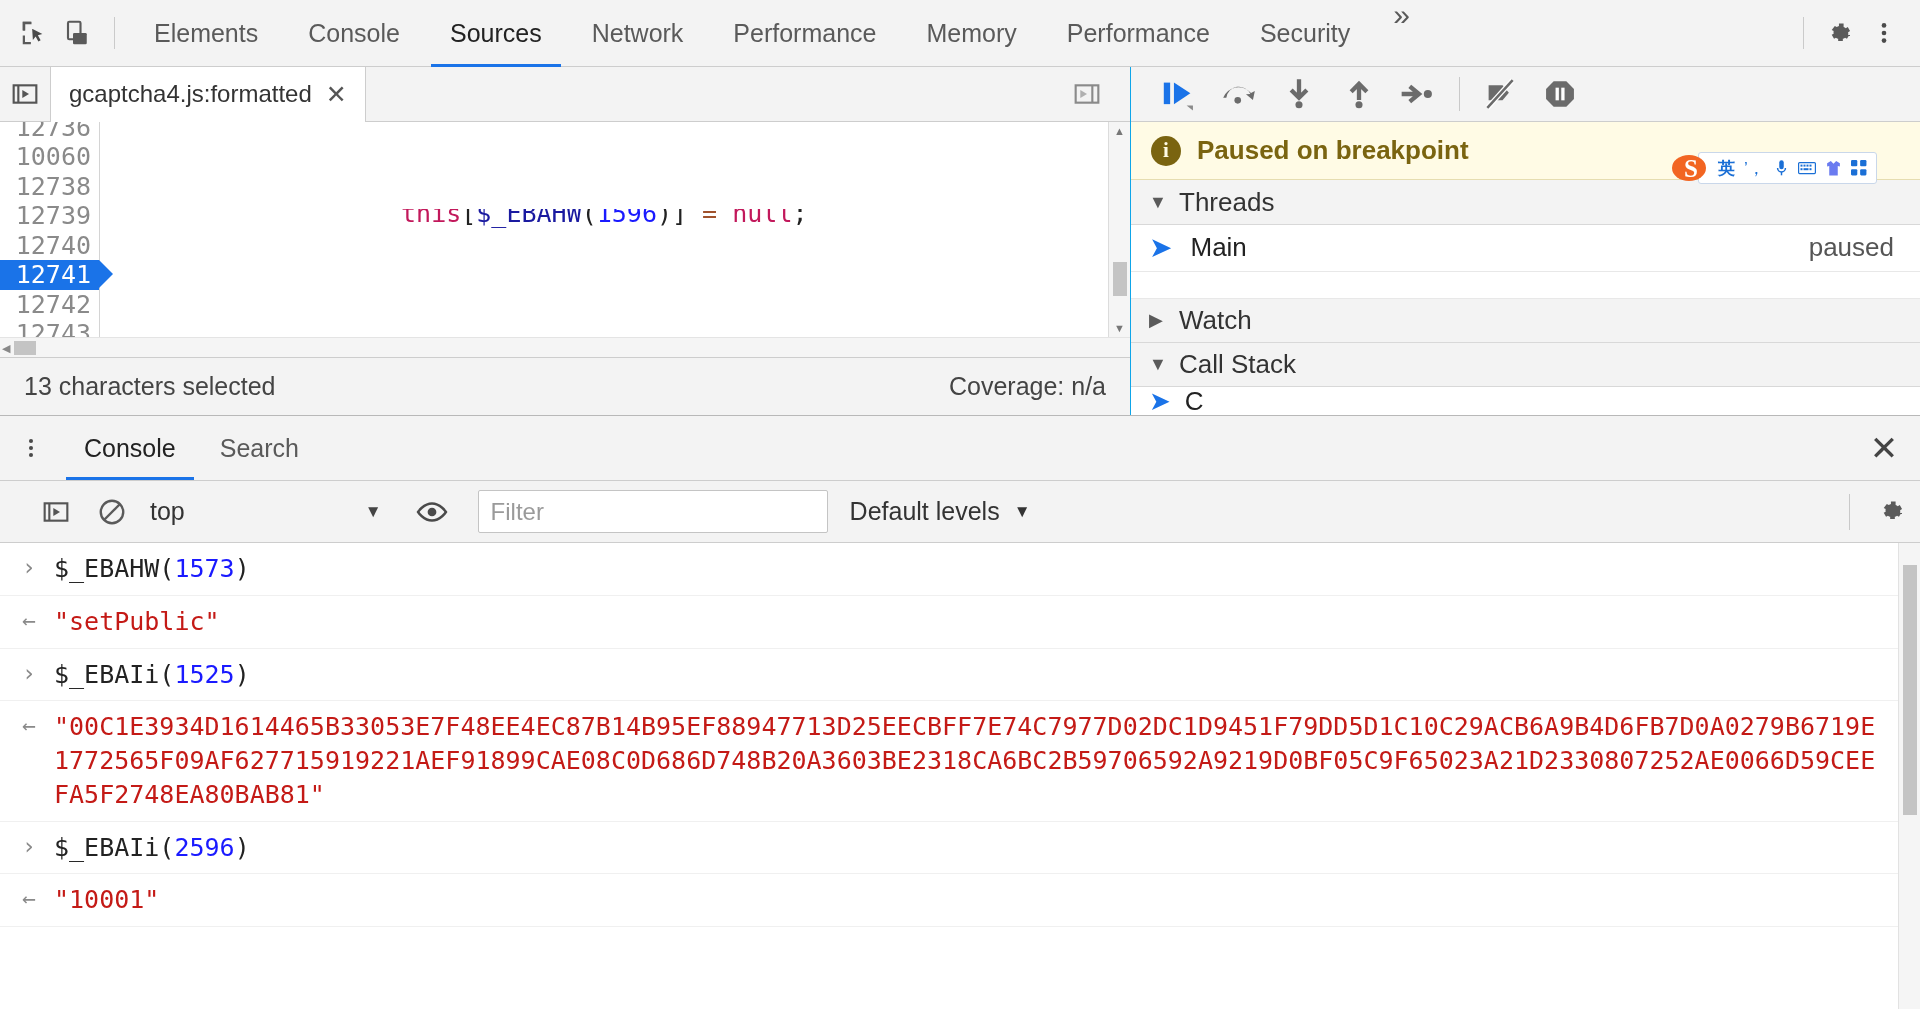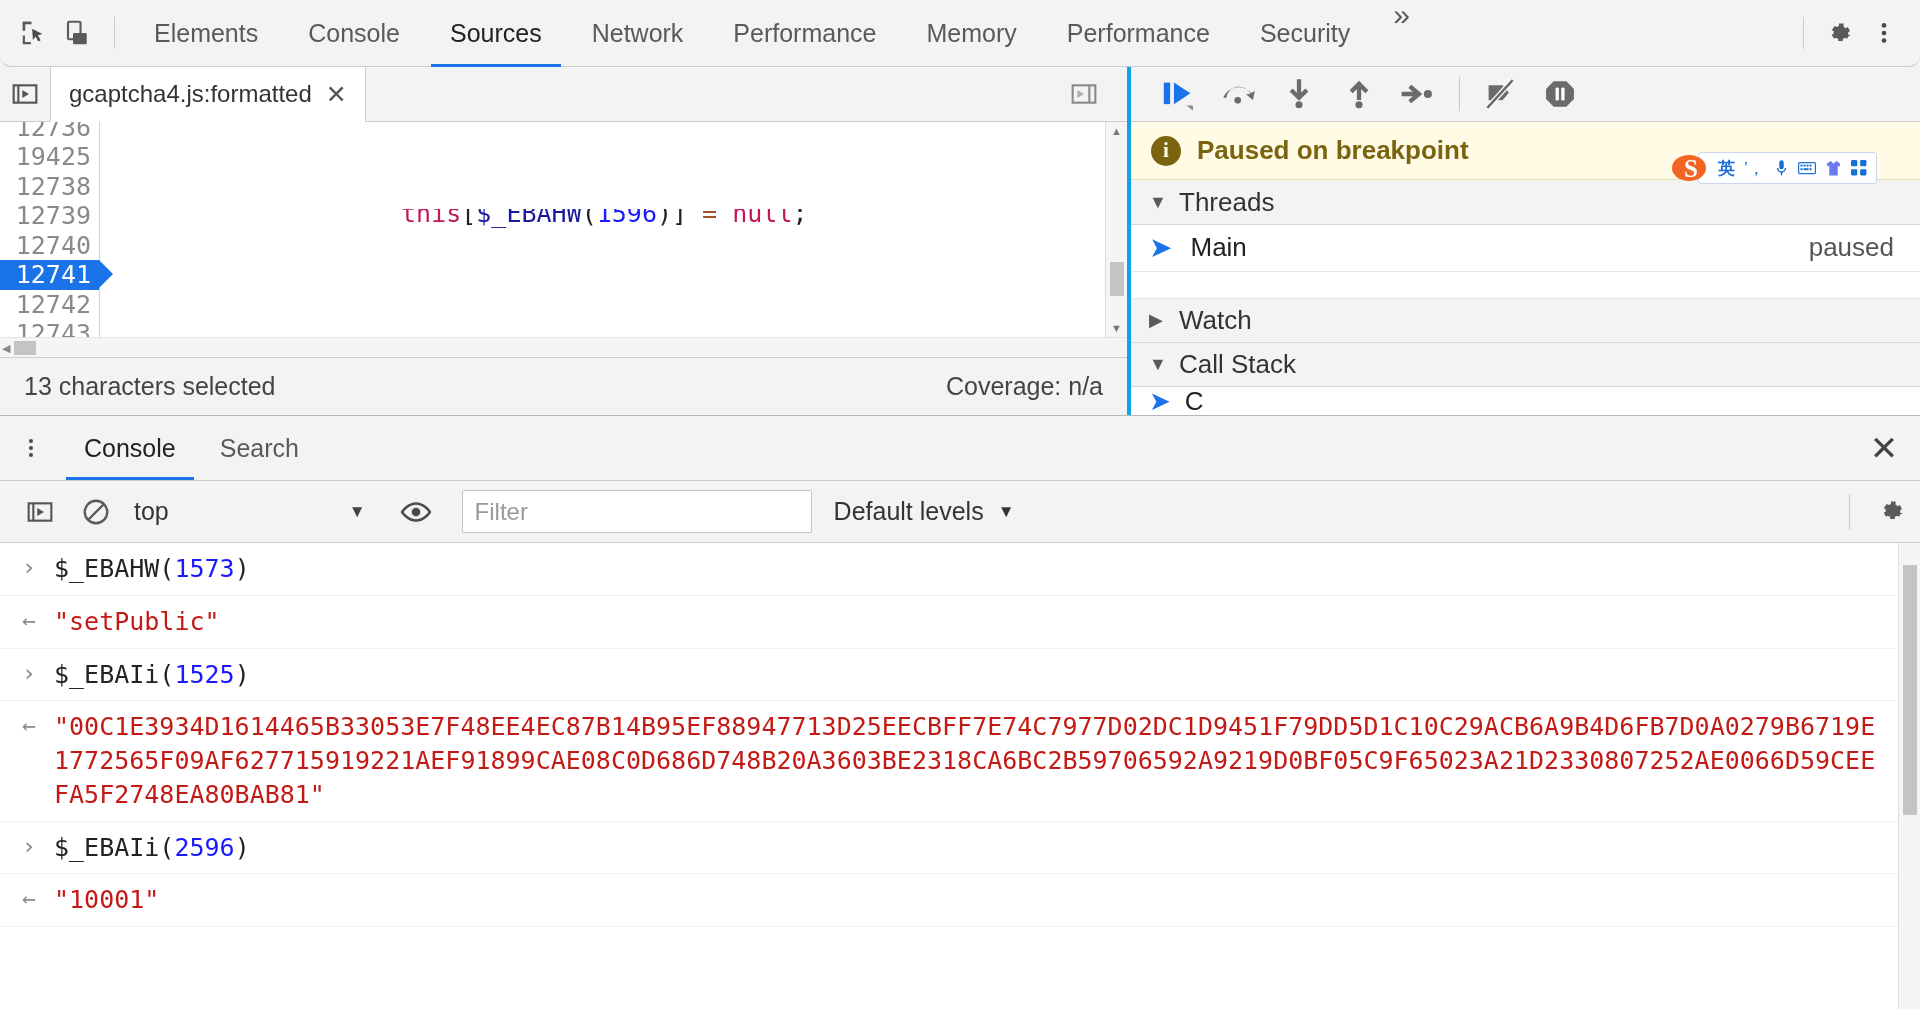--- a/index.html
+++ b/index.html
@@ -9,21 +9,20 @@
     font-family: "Liberation Sans", sans-serif;
     overflow: hidden;
   }
   .app { width: 1920px; height: 1009px; display: flex; flex-direction: column; background:#f3f3f3; }
 
   
   .topbar {
     height: 67px; min-height:67px; display: flex; align-items: center;
     background: #f3f3f3; border-bottom: 1px solid #cdcdcd;
     padding-left: 12px;
-    border-radius: 11px;
   }
   .tb-icon {
     width: 44px; height: 44px; display:flex; align-items:center; justify-content:center;
     cursor: pointer; flex: none;
   }
   .tb-icon svg { display:block; }
   .tb-sep { width:1px; height:32px; background:#cacaca; margin:0 14px; flex:none; }
   .tabs { display:flex; align-items:stretch; height:67px; flex:1; }
   .tab {
     padding: 0 25px; display:flex; align-items:center; justify-content:center;
@@ -32,21 +31,21 @@
   }
   .tab.active { color:#222; }
   .tab.active:after {
     content:""; position:absolute; left:6px; right:6px; bottom:0; height:3px; background:#1a73e8;
   }
   .tb-right { display:flex; align-items:center; padding-right:14px; }
   .chev-more { font-size:30px; color:#5a5a5a; padding:0 18px; cursor:pointer; line-height:1; }
 
   
   .mid { flex:none; height:348px; display:flex; background:#fff; }
-  .src-col { width:1131px; display:flex; flex-direction:column; border-right:4px solid #0ea5e9; background:#fff;}
+  .src-col { width:1131px; display:flex; flex-direction:column; border-right:1px solid #0ea5e9; background:#fff;}
   .src-tabstrip {
     height:55px; min-height:55px; display:flex; align-items:center;
     background:#f3f3f3; border-bottom:1px solid #cdcdcd;
   }
   .navbtn { width:50px; display:flex; align-items:center; justify-content:center; cursor:pointer;}
   .filetab {
     display:flex; align-items:center; gap:14px; height:55px; padding:0 18px;
     background:#fff; border-left:1px solid #cdcdcd; border-right:1px solid #cdcdcd;
     font-size:24px; color:#333; cursor:pointer; position:relative;
   }
@@ -146,21 +145,21 @@
   }
   .kebab { width:62px;display:flex;align-items:center;justify-content:center;cursor:pointer;}
   .dtab { padding:0 22px; display:flex;align-items:center; font-size:25px;color:#5a5a5a;cursor:pointer;position:relative;}
   .dtab.active { color:#222; }
   .dtab.active:after{content:"";position:absolute;left:4px;right:4px;bottom:0;height:3px;background:#1a73e8;}
   .drawer-close{ margin-left:auto; width:72px; display:flex;align-items:center;justify-content:center;
                  font-size:34px;color:#444;cursor:pointer;}
 
   .console-toolbar {
     height:62px;min-height:62px; display:flex;align-items:center; gap:0;
-    background:#f3f3f3; border-bottom:1px solid #cdcdcd; padding:0 0 0 12px;
+    background:#f3f3f3; border-bottom:1px solid #cdcdcd; padding:0 0 0 28px;
   }
   .ct-btn{ width:56px;height:62px;display:flex;align-items:center;justify-content:center;cursor:pointer;}
   .ctx-select{ display:flex;align-items:center; font-size:25px;color:#333; cursor:pointer; margin-left:10px;}
   .ctx-select .arrow{ margin-left:180px; font-size:17px;color:#444;}
   .filter-input{
     width:350px;height:43px; background:#fff;border:1px solid #c4c4c4;border-radius:2px;
     margin-left:18px; padding:0 12px; font-size:24px; color:#222;
     font-family:"Liberation Sans", sans-serif;
   }
   .filter-input::placeholder{ color:#9a9a9a;}
@@ -256,21 +255,21 @@
                 <path d="M7 9l5 3-5 3z" fill="#b0b0b0"></path>
               </svg>
           </div>
         </div>
       </div>
 
       <div class="editor-wrap">
         <div class="code-area">
           <div class="gutter">
             <div class="gline" style="height:20px;line-height:12px;">12736</div>
-            <div class="gline">19425</div>
+            <div class="gline">10060</div>
             <div class="gline">12738</div>
             <div class="gline">12739</div>
             <div class="gline">12740</div>
             <div class="gline cur">12741</div>
             <div class="gline">12742</div>
             <div class="gline">12743</div>
 
           </div>
 
           <div class="codelines">

